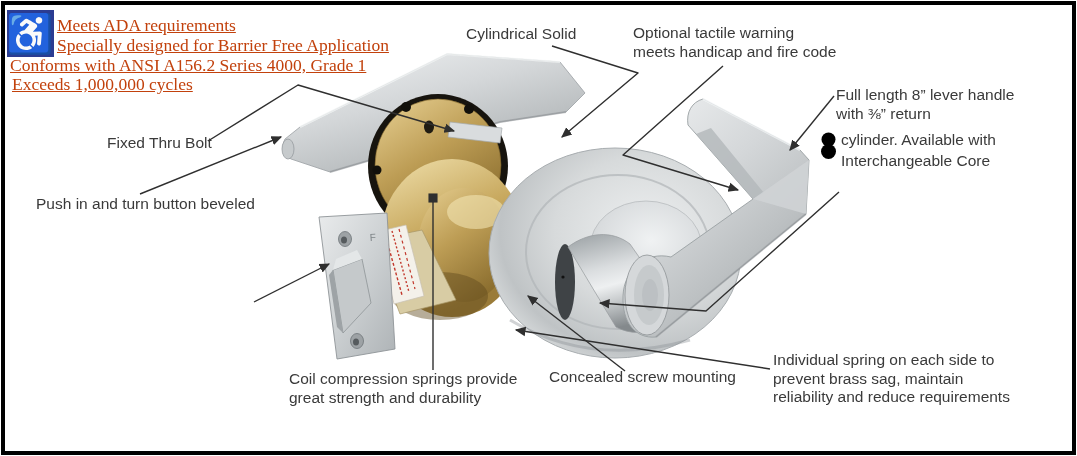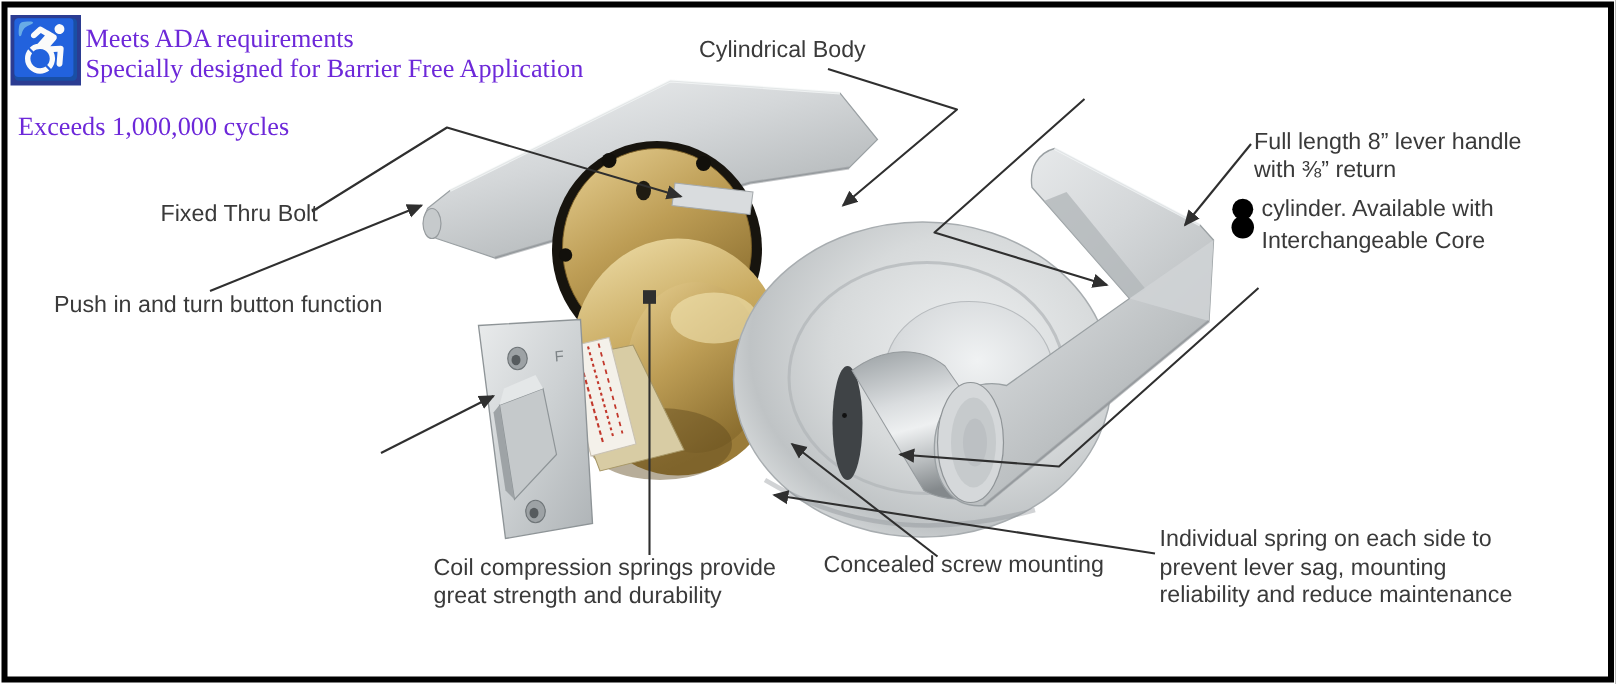--- a/index.html
+++ b/index.html
@@ -9,21 +9,21 @@
   }
   .frame{position:absolute;inset:1px;border:4px solid #000;pointer-events:none;z-index:50;}
   .diagram-svg{position:absolute;left:0;top:0;z-index:5;}
   .ada-icon{
     position:absolute;left:7px;top:10px;width:47px;height:47px;background:#2b3c92;
     color:#fff;display:flex;align-items:center;justify-content:center;
     font-size:38px;line-height:1;z-index:20;
   }
   .ada-line{
     position:absolute;font-family:"Liberation Serif",serif;font-size:17.5px;
-    color:#6d28d9;white-space:nowrap;z-index:20;
+    color:#c2410c;white-space:nowrap;z-index:20;text-decoration:underline;
   }
   .callout{
     position:absolute;font-size:15.5px;line-height:18.5px;color:#3a3a3a;
     white-space:nowrap;z-index:20;
   }
   .callout .cl-line{display:block;}
   .callout.lh20{line-height:20.5px;}
   .keyway-icon{position:absolute;left:820px;top:132px;z-index:20;}
 </style>
 </head>
@@ -157,59 +157,64 @@
       <polyline points="839,192 706,311 600,303" marker-end="url(#arrowHead)"></polyline>
       <polyline points="770,369 516,330" marker-end="url(#arrowHead)"></polyline>
       <polyline points="625,371 528,296" marker-end="url(#arrowHead)"></polyline>
       <polyline points="433,370 433,198" marker-end="url(#sqHead)"></polyline>
     </g>
   </svg>
 
   <div class="ada-icon">♿</div>
   <div class="ada-line" style="left:57px;top:15px;">Meets ADA requirements</div>
   <div class="ada-line" style="left:57px;top:35px;">Specially designed for Barrier Free Application</div>
+  <div class="ada-line" style="left:10px;top:55px;">Conforms with ANSI A156.2 Series 4000, Grade 1</div>
   <div class="ada-line" style="left:12px;top:74px;">Exceeds 1,000,000 cycles</div>
 
   <div class="callout" style="left:466px;top:25px;">
-    <span class="cl-line">Cylindrical Body</span>
-  </div>
-
+    <span class="cl-line">Cylindrical Solid</span>
+  </div>
+
+  <div class="callout" style="left:633px;top:24px;">
+    <span class="cl-line">Optional tactile warning</span>
+    <span class="cl-line">meets handicap and fire code</span>
+  </div>
 
   <div class="callout" style="left:836px;top:86px;">
     <span class="cl-line">Full length 8” lever handle</span>
     <span class="cl-line">with ⅜” return</span>
   </div>
 
   <svg class="keyway-icon" width="17" height="28">
     <circle cx="8.5" cy="7.5" r="7" fill="#000"></circle>
     <circle cx="8.5" cy="19.5" r="7.5" fill="#000"></circle>
   </svg>
   <div class="callout lh20" style="left:841px;top:130px;">
     <span class="cl-line">cylinder. Available with</span>
     <span class="cl-line">Interchangeable Core</span>
   </div>
 
   <div class="callout" style="left:107px;top:134px;">
     <span class="cl-line">Fixed Thru Bolt</span>
   </div>
 
   <div class="callout" style="left:36px;top:195px;">
-    <span class="cl-line">Push in and turn button function</span>
+    <span class="cl-line">Push in and turn button beveled</span>
   </div>
 
 
   <div class="callout" style="left:289px;top:370px;">
     <span class="cl-line">Coil compression springs provide</span>
     <span class="cl-line">great strength and durability</span>
   </div>
 
   <div class="callout" style="left:549px;top:368px;">
     <span class="cl-line">Concealed screw mounting</span>
   </div>
 
   <div class="callout" style="left:773px;top:351px;">
     <span class="cl-line">Individual spring on each side to</span>
-    <span class="cl-line">prevent lever sag, mounting</span>
-    <span class="cl-line">reliability and reduce maintenance</span>
+    <span class="cl-line">prevent brass sag, maintain</span>
+    <span class="cl-line">reliability and reduce requirements</span>
   </div>
 
   <div class="frame"></div>
 </div>
 
 </body></html>

